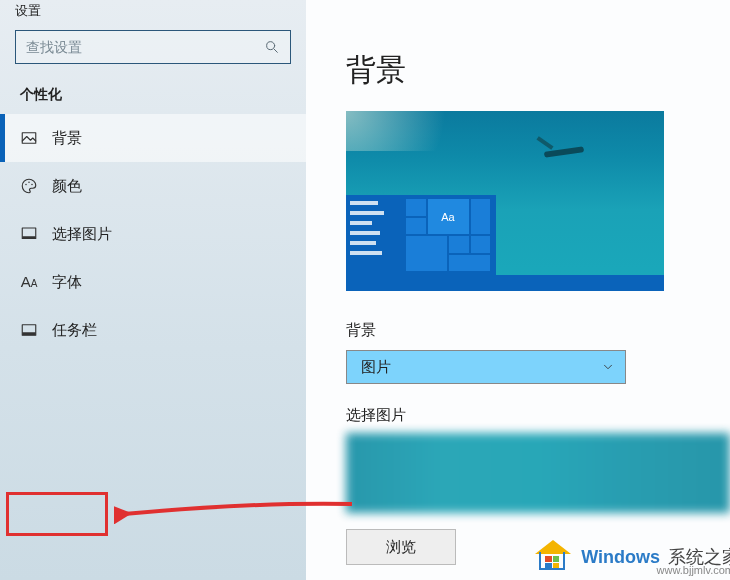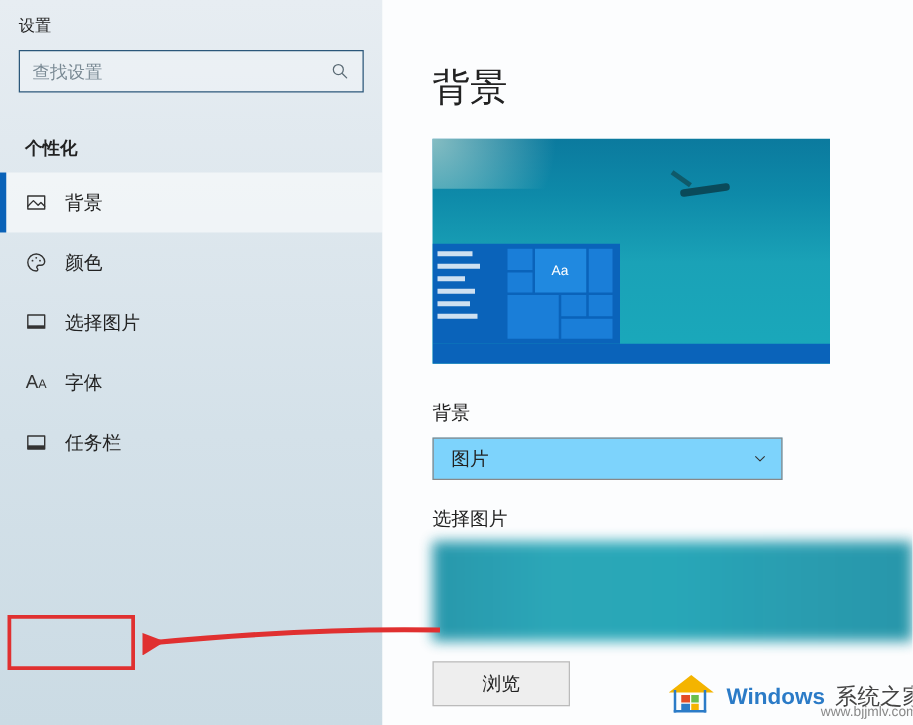--- a/index.html
+++ b/index.html
@@ -5,21 +5,20 @@
   * { box-sizing: border-box; margin: 0; padding: 0; font-family: "Microsoft YaHei", "Segoe UI", sans-serif; }
   html, body { width: 730px; height: 580px; overflow: hidden; }
   body { display: flex; background: #fbfcfd; }
 
   
   .sidebar {
     width: 306px;
     height: 580px;
     background: linear-gradient(180deg, #e7edf2 0%, #d4e1e9 60%, #cbdbe4 100%);
     position: relative;
-    padding-top: 10px;
   }
   .title-row {
     padding: 2px 0 0 15px;
     font-size: 13px;
     color: #222;
   }
   .home-row {
     display: flex;
     align-items: center;
     gap: 14px;
@@ -44,21 +43,21 @@
     border: none;
     background: transparent;
     font-size: 14px;
     color: #555;
     outline: none;
   }
   .search-wrap input::placeholder { color: #7a8a94; }
   .search-wrap svg { width: 16px; height: 16px; stroke: #5a6a74; }
 
   .section-label {
-    margin: 36px 0 10px 20px;
+    margin: 22px 0 10px 20px;
     font-size: 14px;
     font-weight: bold;
     color: #222;
   }
 
   .nav-item {
     display: flex;
     align-items: center;
     gap: 14px;
     height: 48px;

